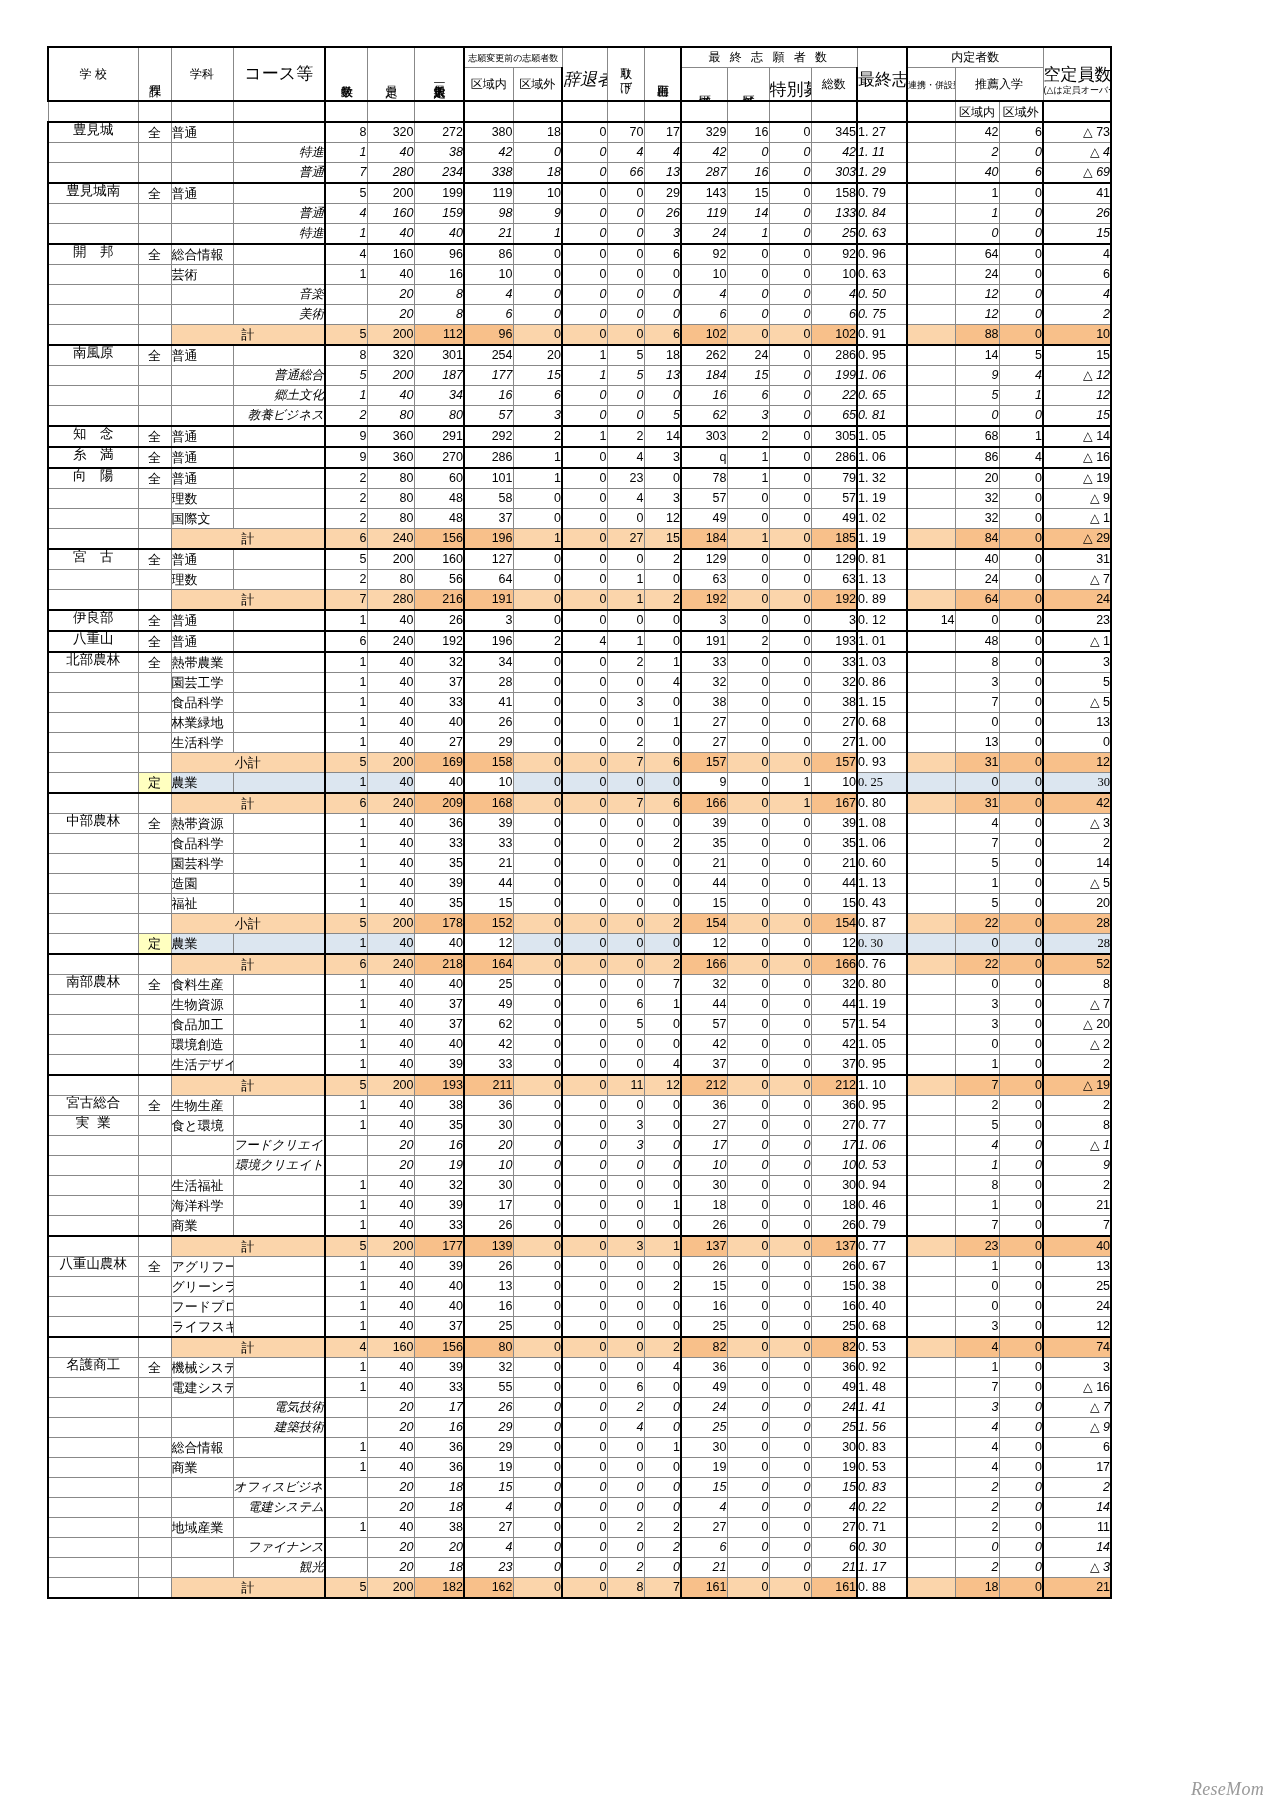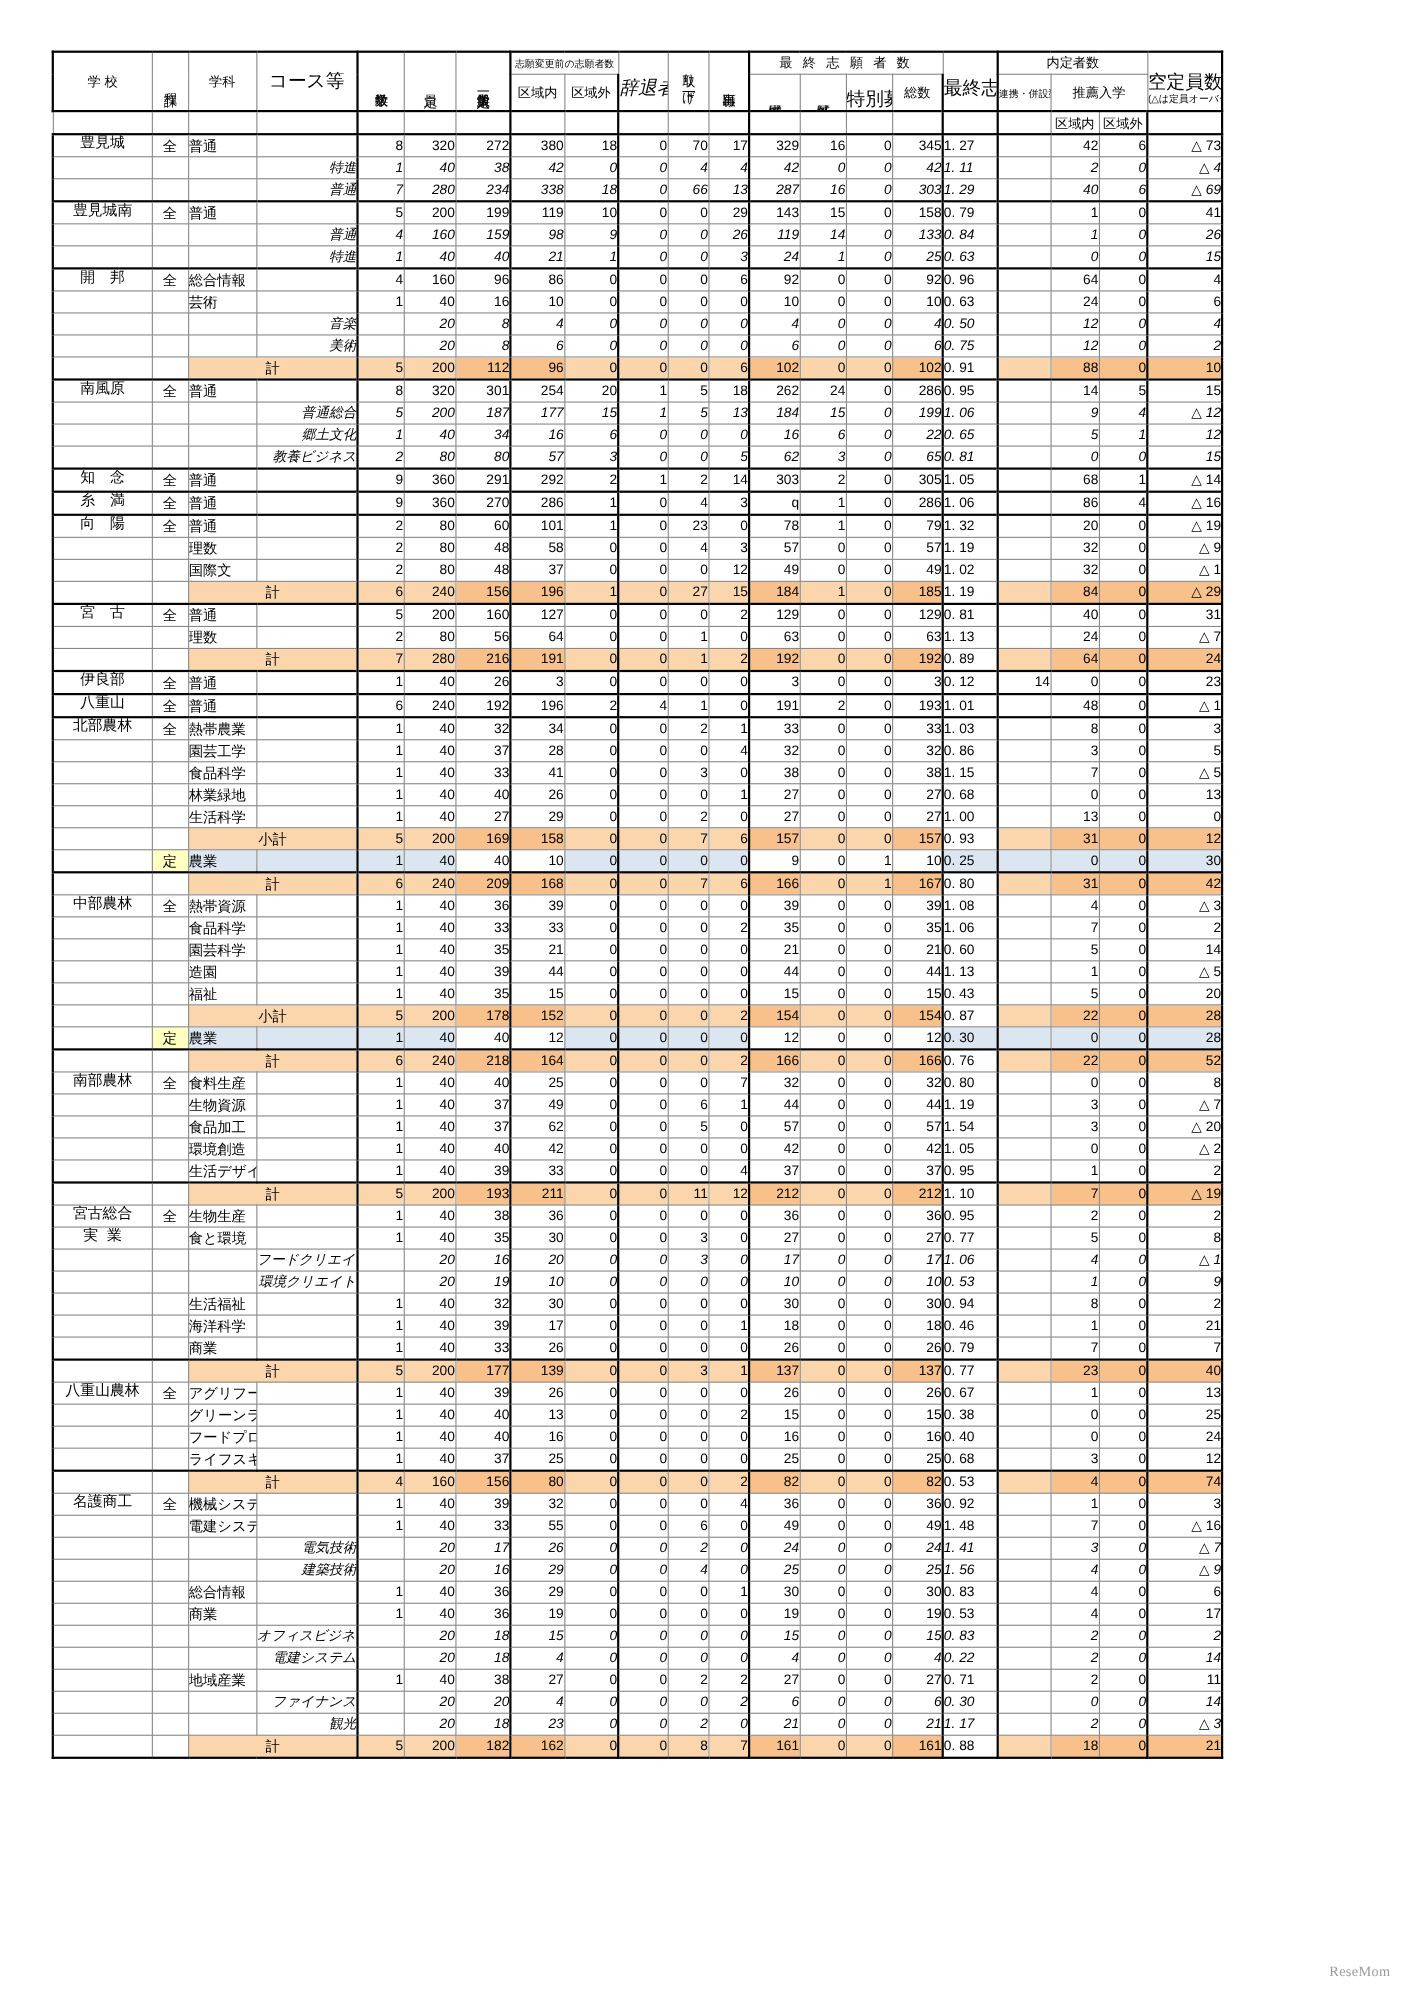--- a/index.html
+++ b/index.html
@@ -93,28 +93,29 @@
     font-size:12.5px;
   }
   td.totlabel{
     text-align:center;
     font-size:13px;
   }
   .ital{font-style:italic;}
   
   .f-tot{background:#fbd5ab !important;}
   .f-tot-d{background:#f8c08a !important;}
-  .f-tei{background:#dce6f0 !important;}
+  .f-tei{background:#dce6f0 !important;font-family:Liberation Serif, serif;}
   .f-yel{background:#ffffc0 !important;}
   .resemom{
     position:absolute;
     right:16px;
     bottom:10px;
-    font-size:13px;
+    font-size:18px;
     color:#9a9a9a;
+    font-style:italic;
     font-family:"Liberation Serif","DejaVu Serif",serif;
     letter-spacing:0.3px;
     text-align:center;
   }
 </style>
 </head>
 <body>
 
 <div id="sheet">
   <table class="grid">

